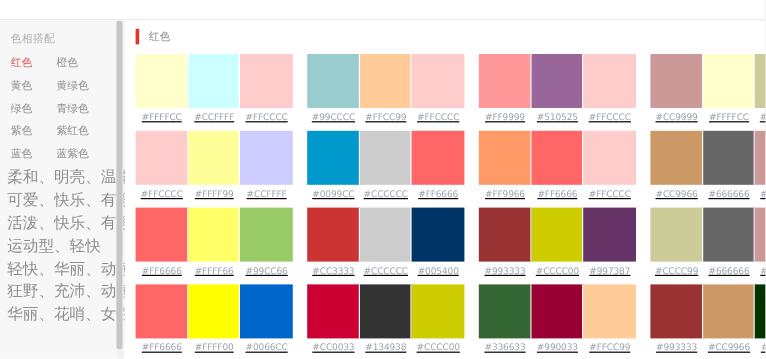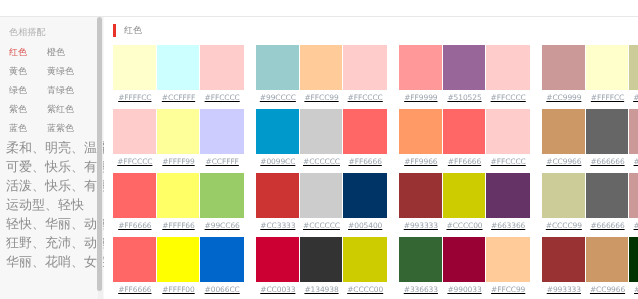--- a/index.html
+++ b/index.html
@@ -311,21 +311,21 @@
             </div>
             <div class="palette">
               <div class="swatches">
                 <div class="swatch" style="background: rgb(153, 51, 51);"></div>
                 <div class="swatch" style="background: rgb(204, 204, 0);"></div>
                 <div class="swatch" style="background: rgb(102, 51, 102);"></div>
               </div>
               <div class="hexes">
                 <div class="hex">#993333</div>
                 <div class="hex">#CCCC00</div>
-                <div class="hex">#663366</div>
+                <div class="hex">#997387</div>
               </div>
             </div>
             <div class="palette">
               <div class="swatches">
                 <div class="swatch" style="background: rgb(204, 204, 153);"></div>
                 <div class="swatch" style="background: rgb(102, 102, 102);"></div>
                 <div class="swatch" style="background: rgb(204, 153, 153);"></div>
               </div>
               <div class="hexes">
                 <div class="hex">#CCCC99</div>

